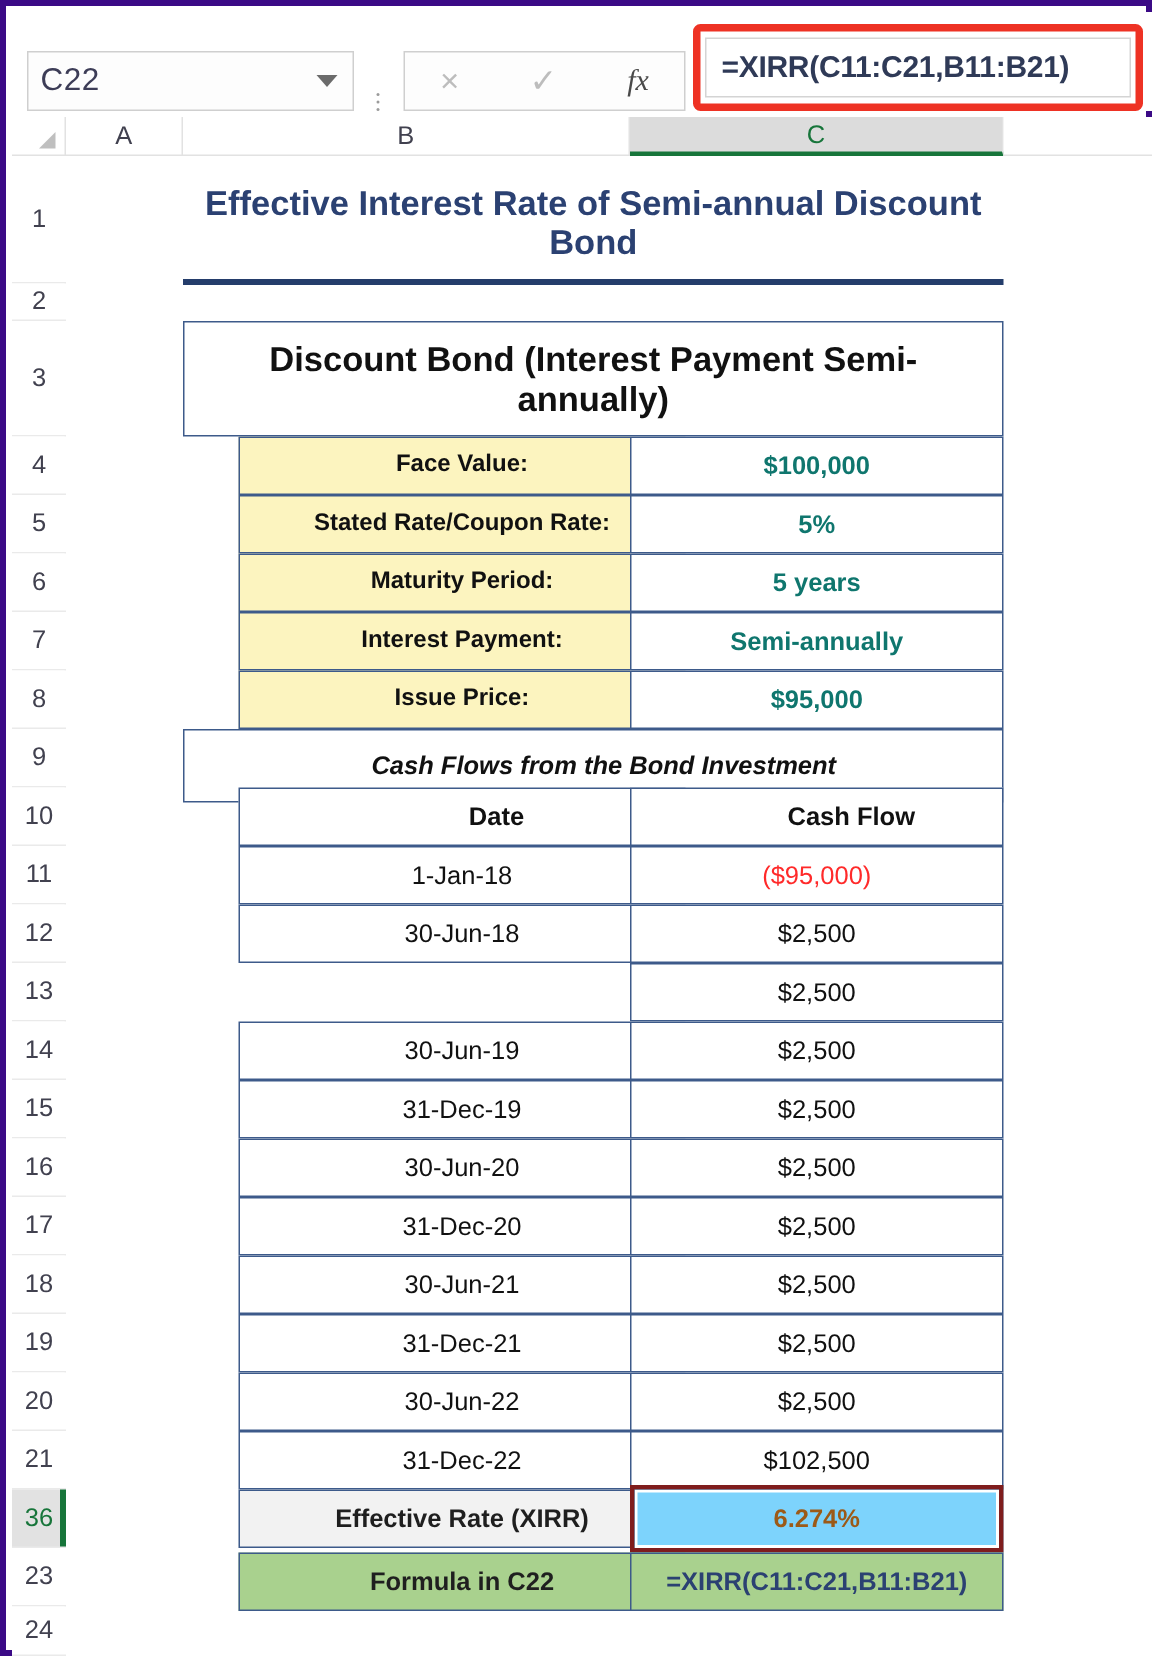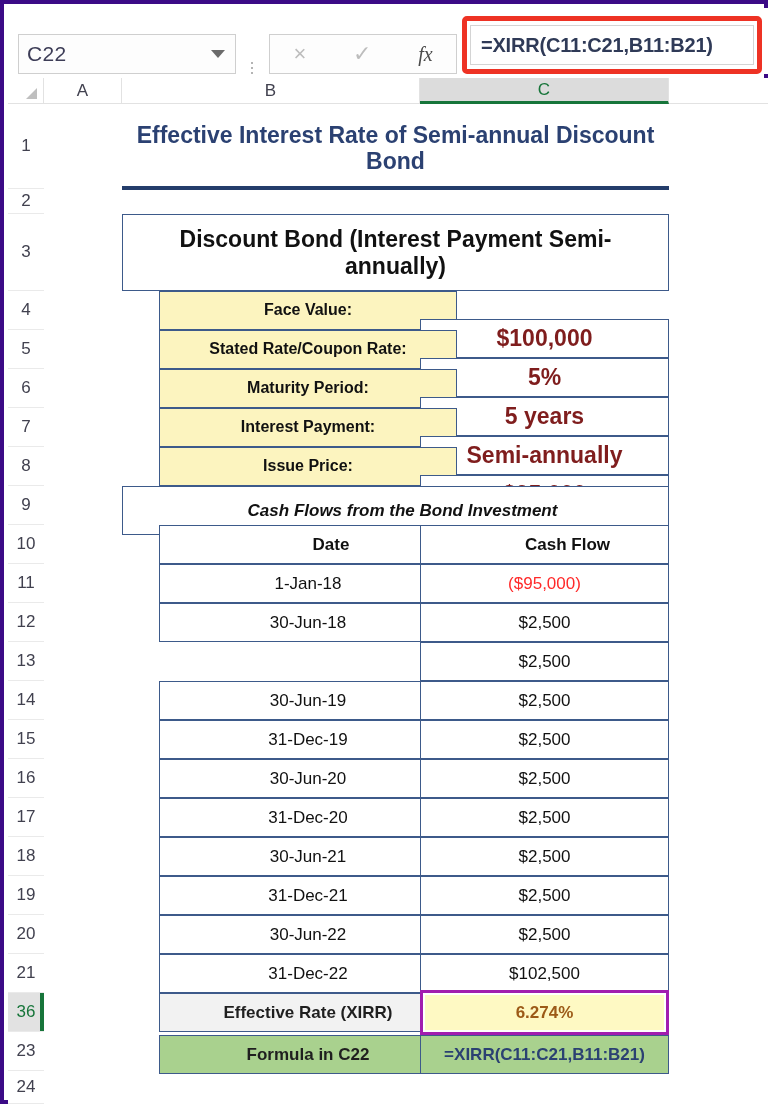--- a/index.html
+++ b/index.html
@@ -213,25 +213,24 @@
   }
   .lbl-yellow {
     background: #fcf4bf;
     color: #111111;
     font-weight: 700;
     font-size: 16px;
     border: 1px solid #3d5a8a;
   }
   .val-cell {
     background: #ffffff;
-    color: #7f1d1d;
-    font-weight: 700;
-    font-size: 23px;
-    border: 1px solid #3d5a8a;
-    margin-top: 28px;
+    color: #0f766e;
+    font-weight: 700;
+    font-size: 17px;
+    border: 1px solid #3d5a8a;
   }
   .italic-cell {
     background: #ffffff;
     color: #111111;
     font-weight: 700;
     font-style: italic;
     font-size: 17px;
     border: 1px solid #3d5a8a;
   }
   .colhdr-cell {
@@ -258,25 +257,25 @@
   }
   .cash-neg { color: #ff2a2a; }
   .eff-label {
     background: #f2f2f2;
     color: #1f1f1f;
     font-weight: 700;
     font-size: 17px;
     border: 1px solid #3d5a8a;
   }
   .eff-value {
-    background: #fef9c3;
+    background: #7dd3fc;
     color: #9c5a17;
     font-weight: 700;
     font-size: 17px;
-    border: 3px solid #a21caf;
+    border: 3px solid #7f1d1d;
     box-shadow: inset 0 0 0 2px #ffffff;
   }
   .formula-label {
     background: #a9d18e;
     color: #1f1f1f;
     font-weight: 700;
     font-size: 17px;
     border: 1px solid #3d5a8a;
   }
   .formula-value {

